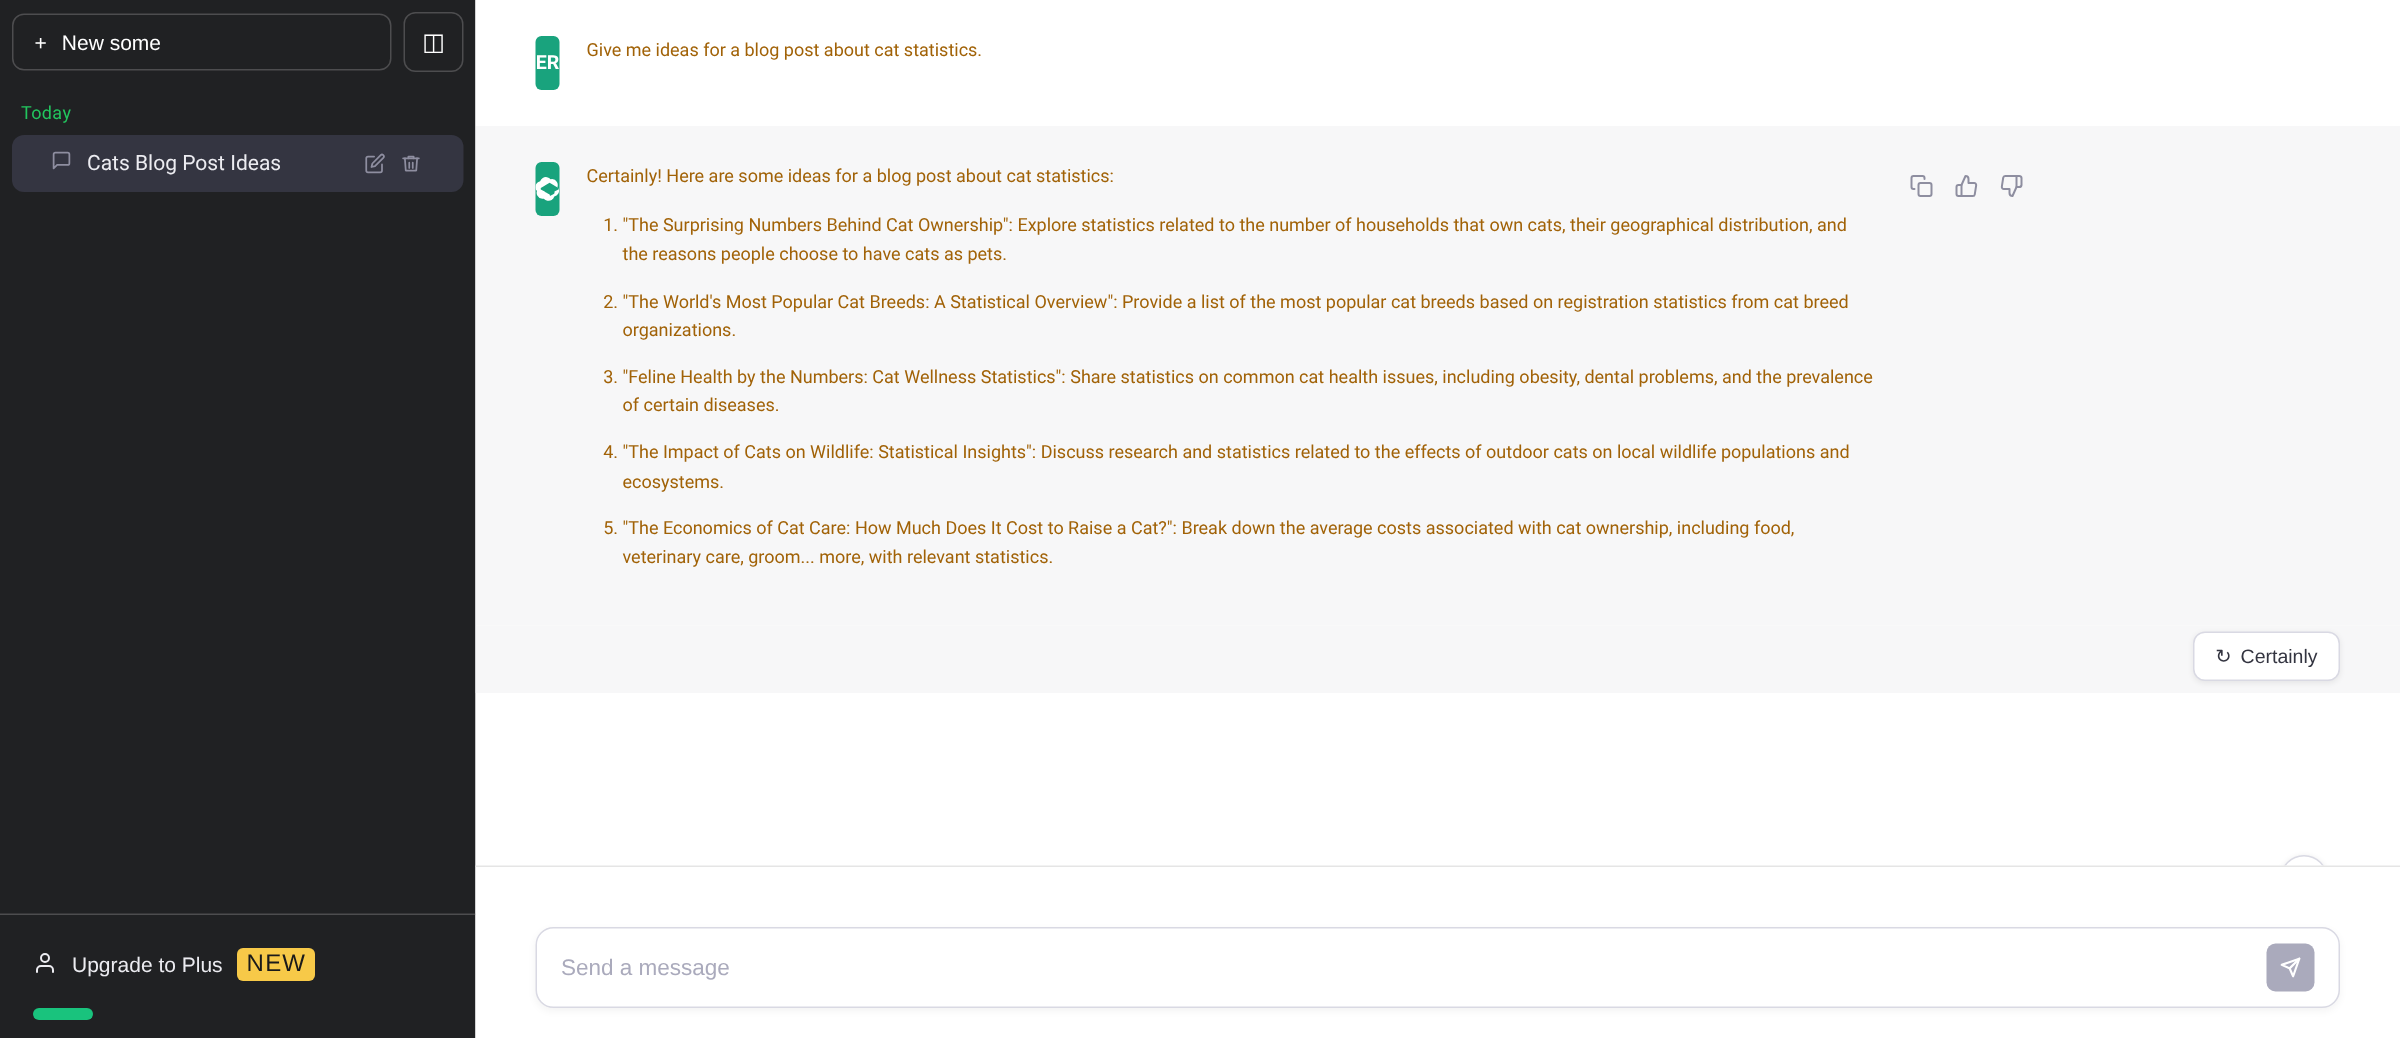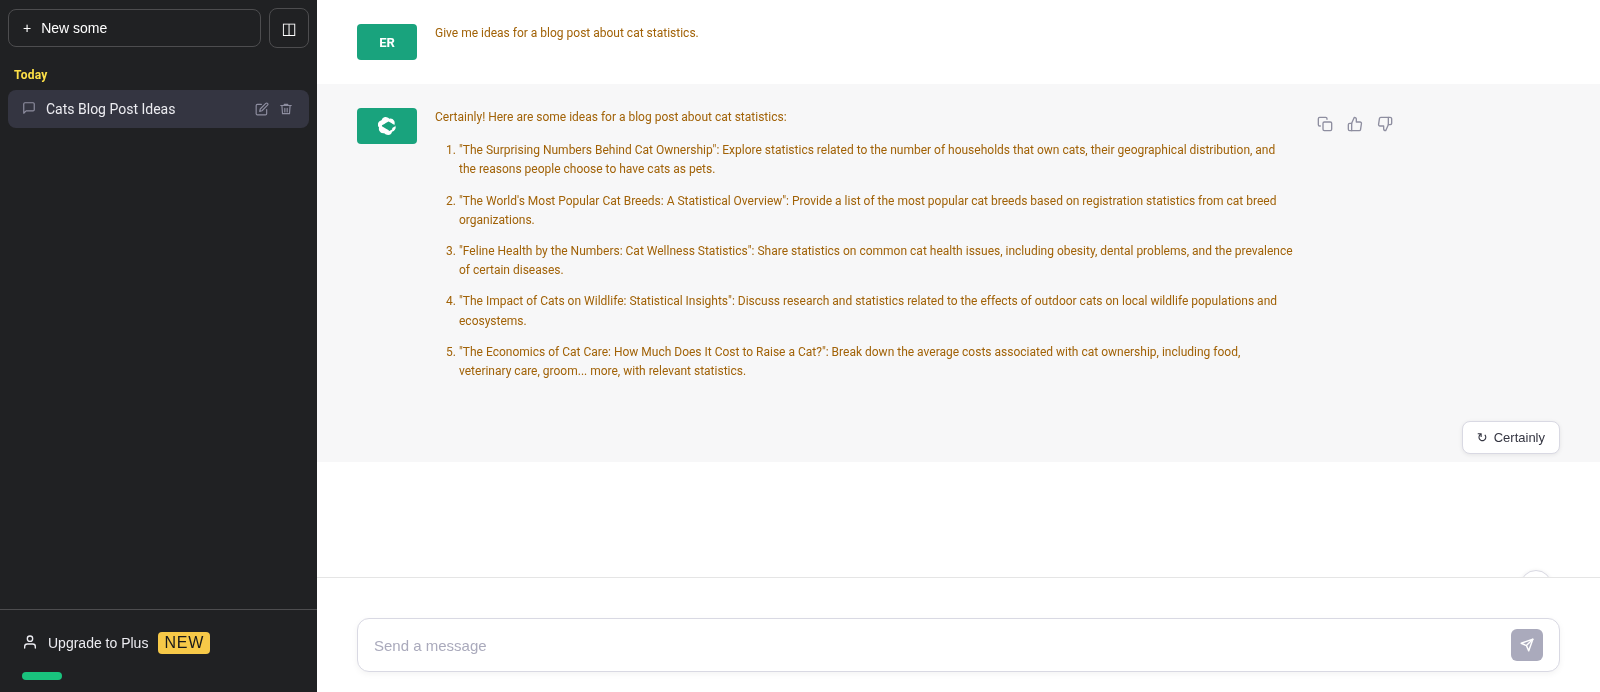--- a/index.html
+++ b/index.html
@@ -45,31 +45,31 @@
       height: 40px;
       display: flex;
       align-items: center;
       justify-content: center;
       cursor: pointer;
       color: #fff;
       font-size: 16px;
     }
 
     .sidebar-section-label {
-      color: #fde047;
+      color: #22c55e;
       font-size: 12px;
-      font-weight: 700;
+      font-weight: 400;
       padding: 12px 14px 6px 14px;
       letter-spacing: 0.02em;
     }
 
     .chat-item {
       display: flex;
       align-items: center;
-      padding: 10px 14px;
+      padding: 10px 26px;
       border-radius: 8px;
       margin: 2px 8px;
       cursor: pointer;
       color: #ececf1;
       font-size: 14px;
       gap: 10px;
       position: relative;
       background: #343541;
     }
 
@@ -161,21 +161,21 @@
 
     .message-block.user-msg {
       background: #fff;
     }
 
     .message-block.ai-msg {
       background: #f7f7f8;
     }
 
     .avatar {
-      width: 60px;
+      width: 16px;
       height: 36px;
       border-radius: 4px;
       display: flex;
       align-items: center;
       justify-content: center;
       font-size: 13px;
       font-weight: 700;
       flex-shrink: 0;
     }
 

